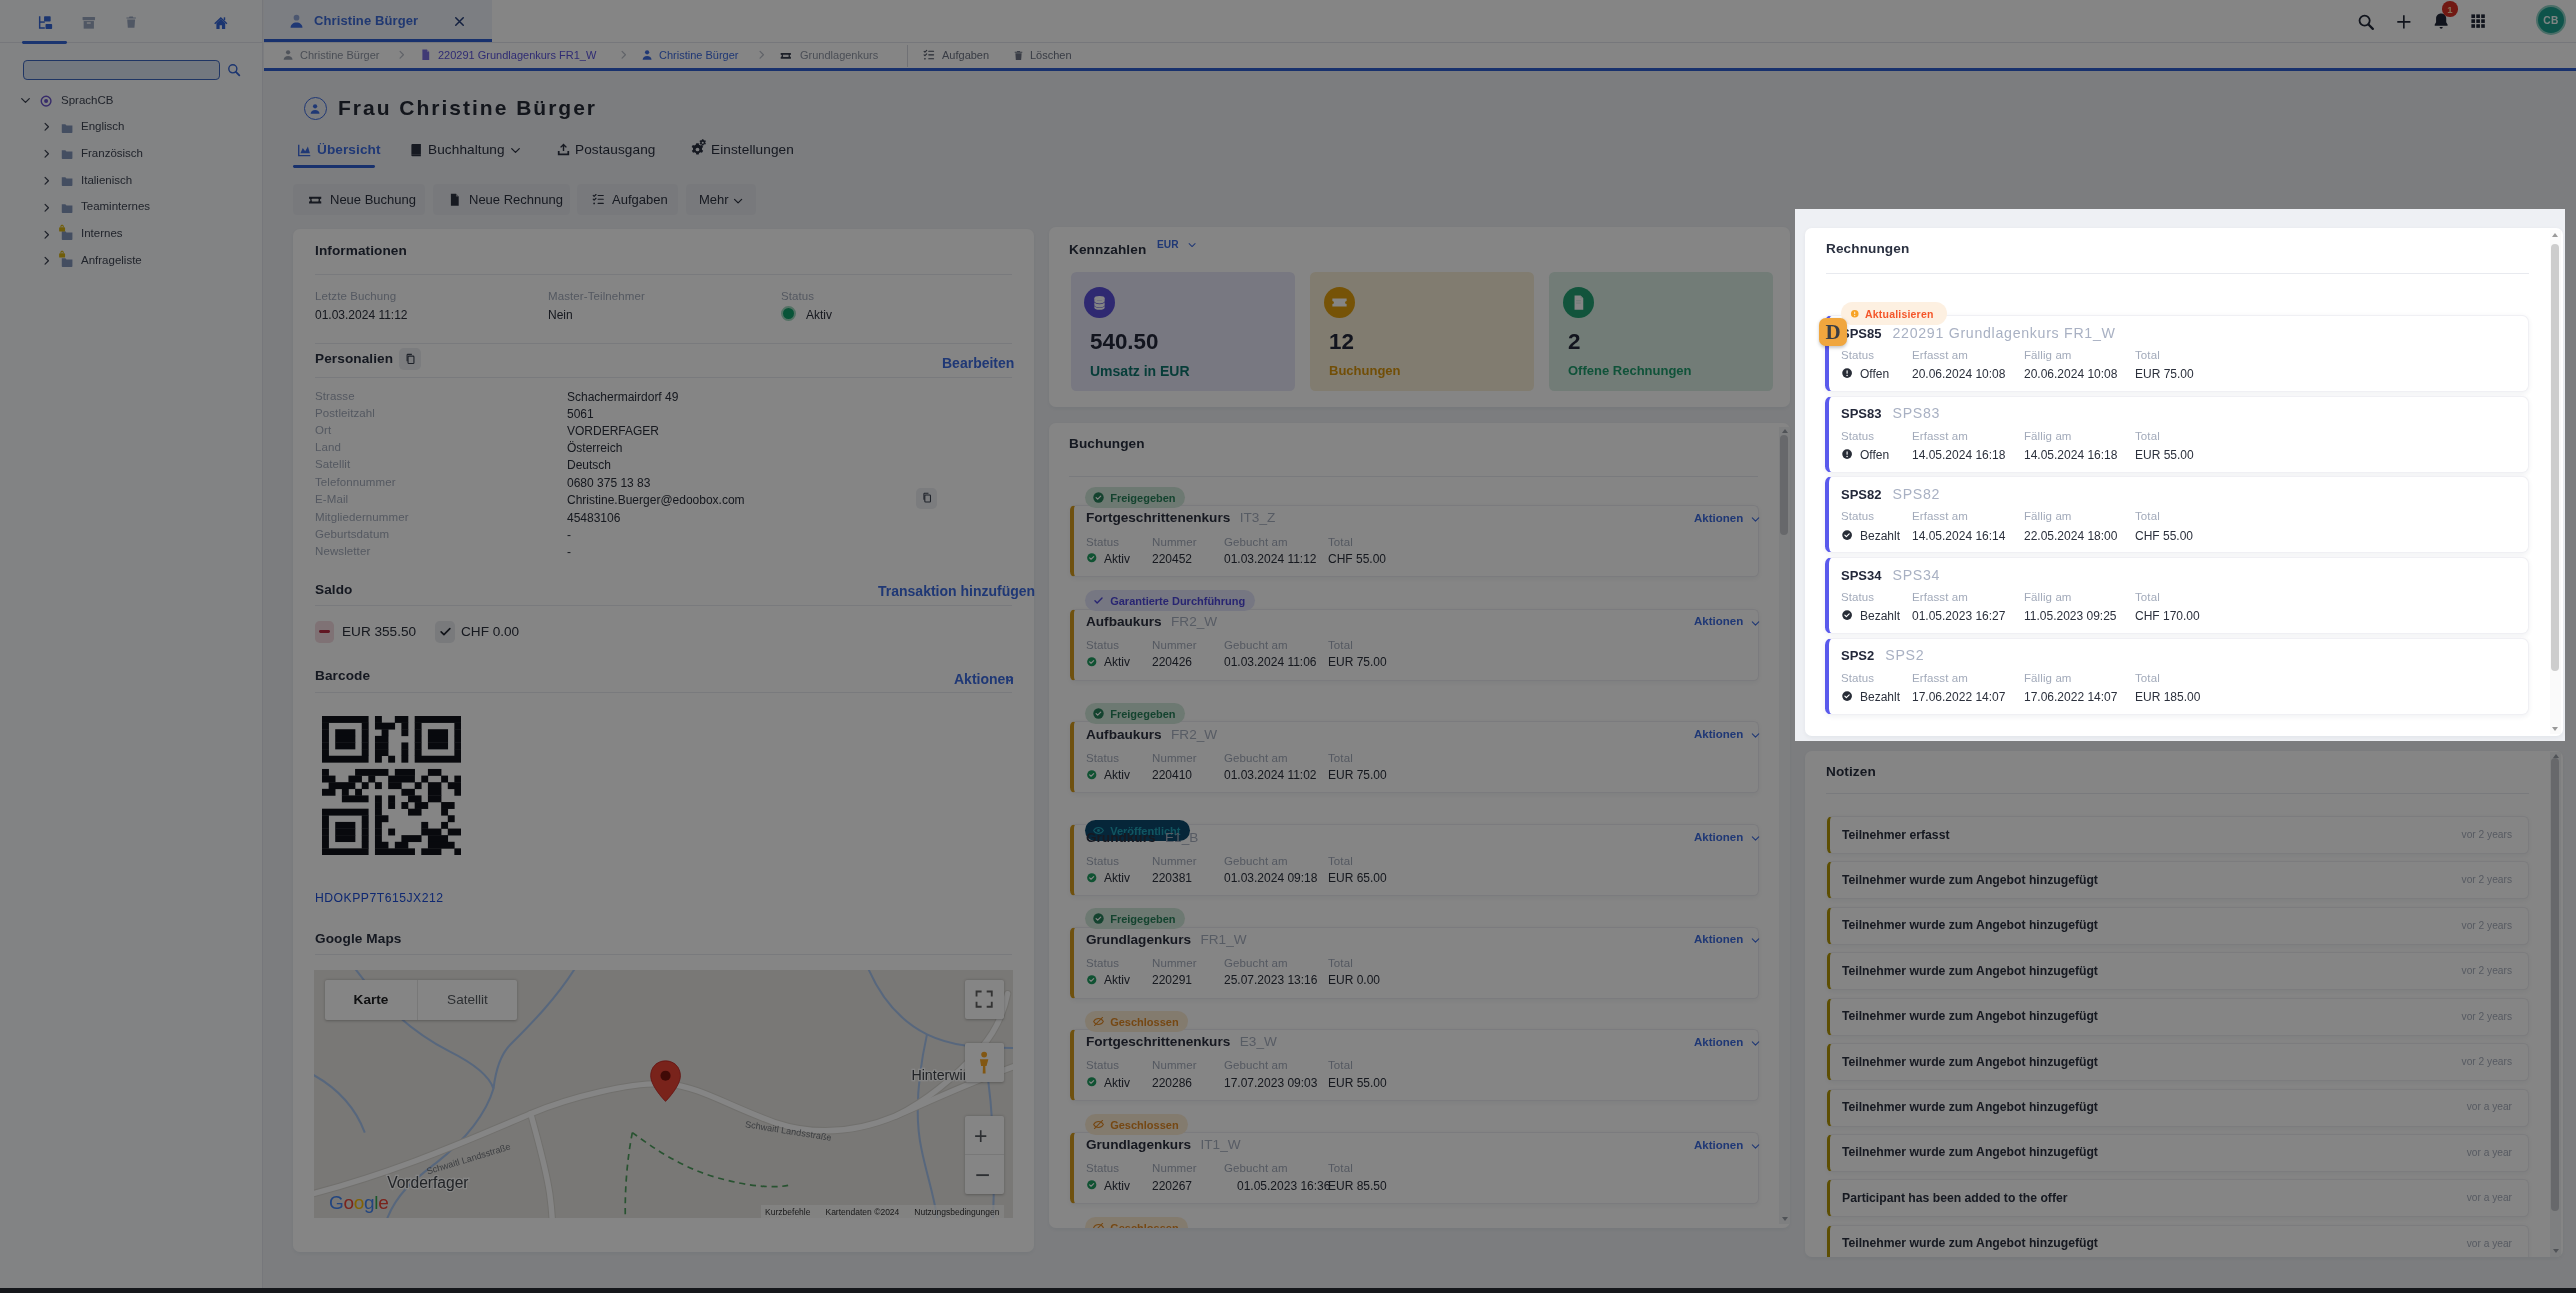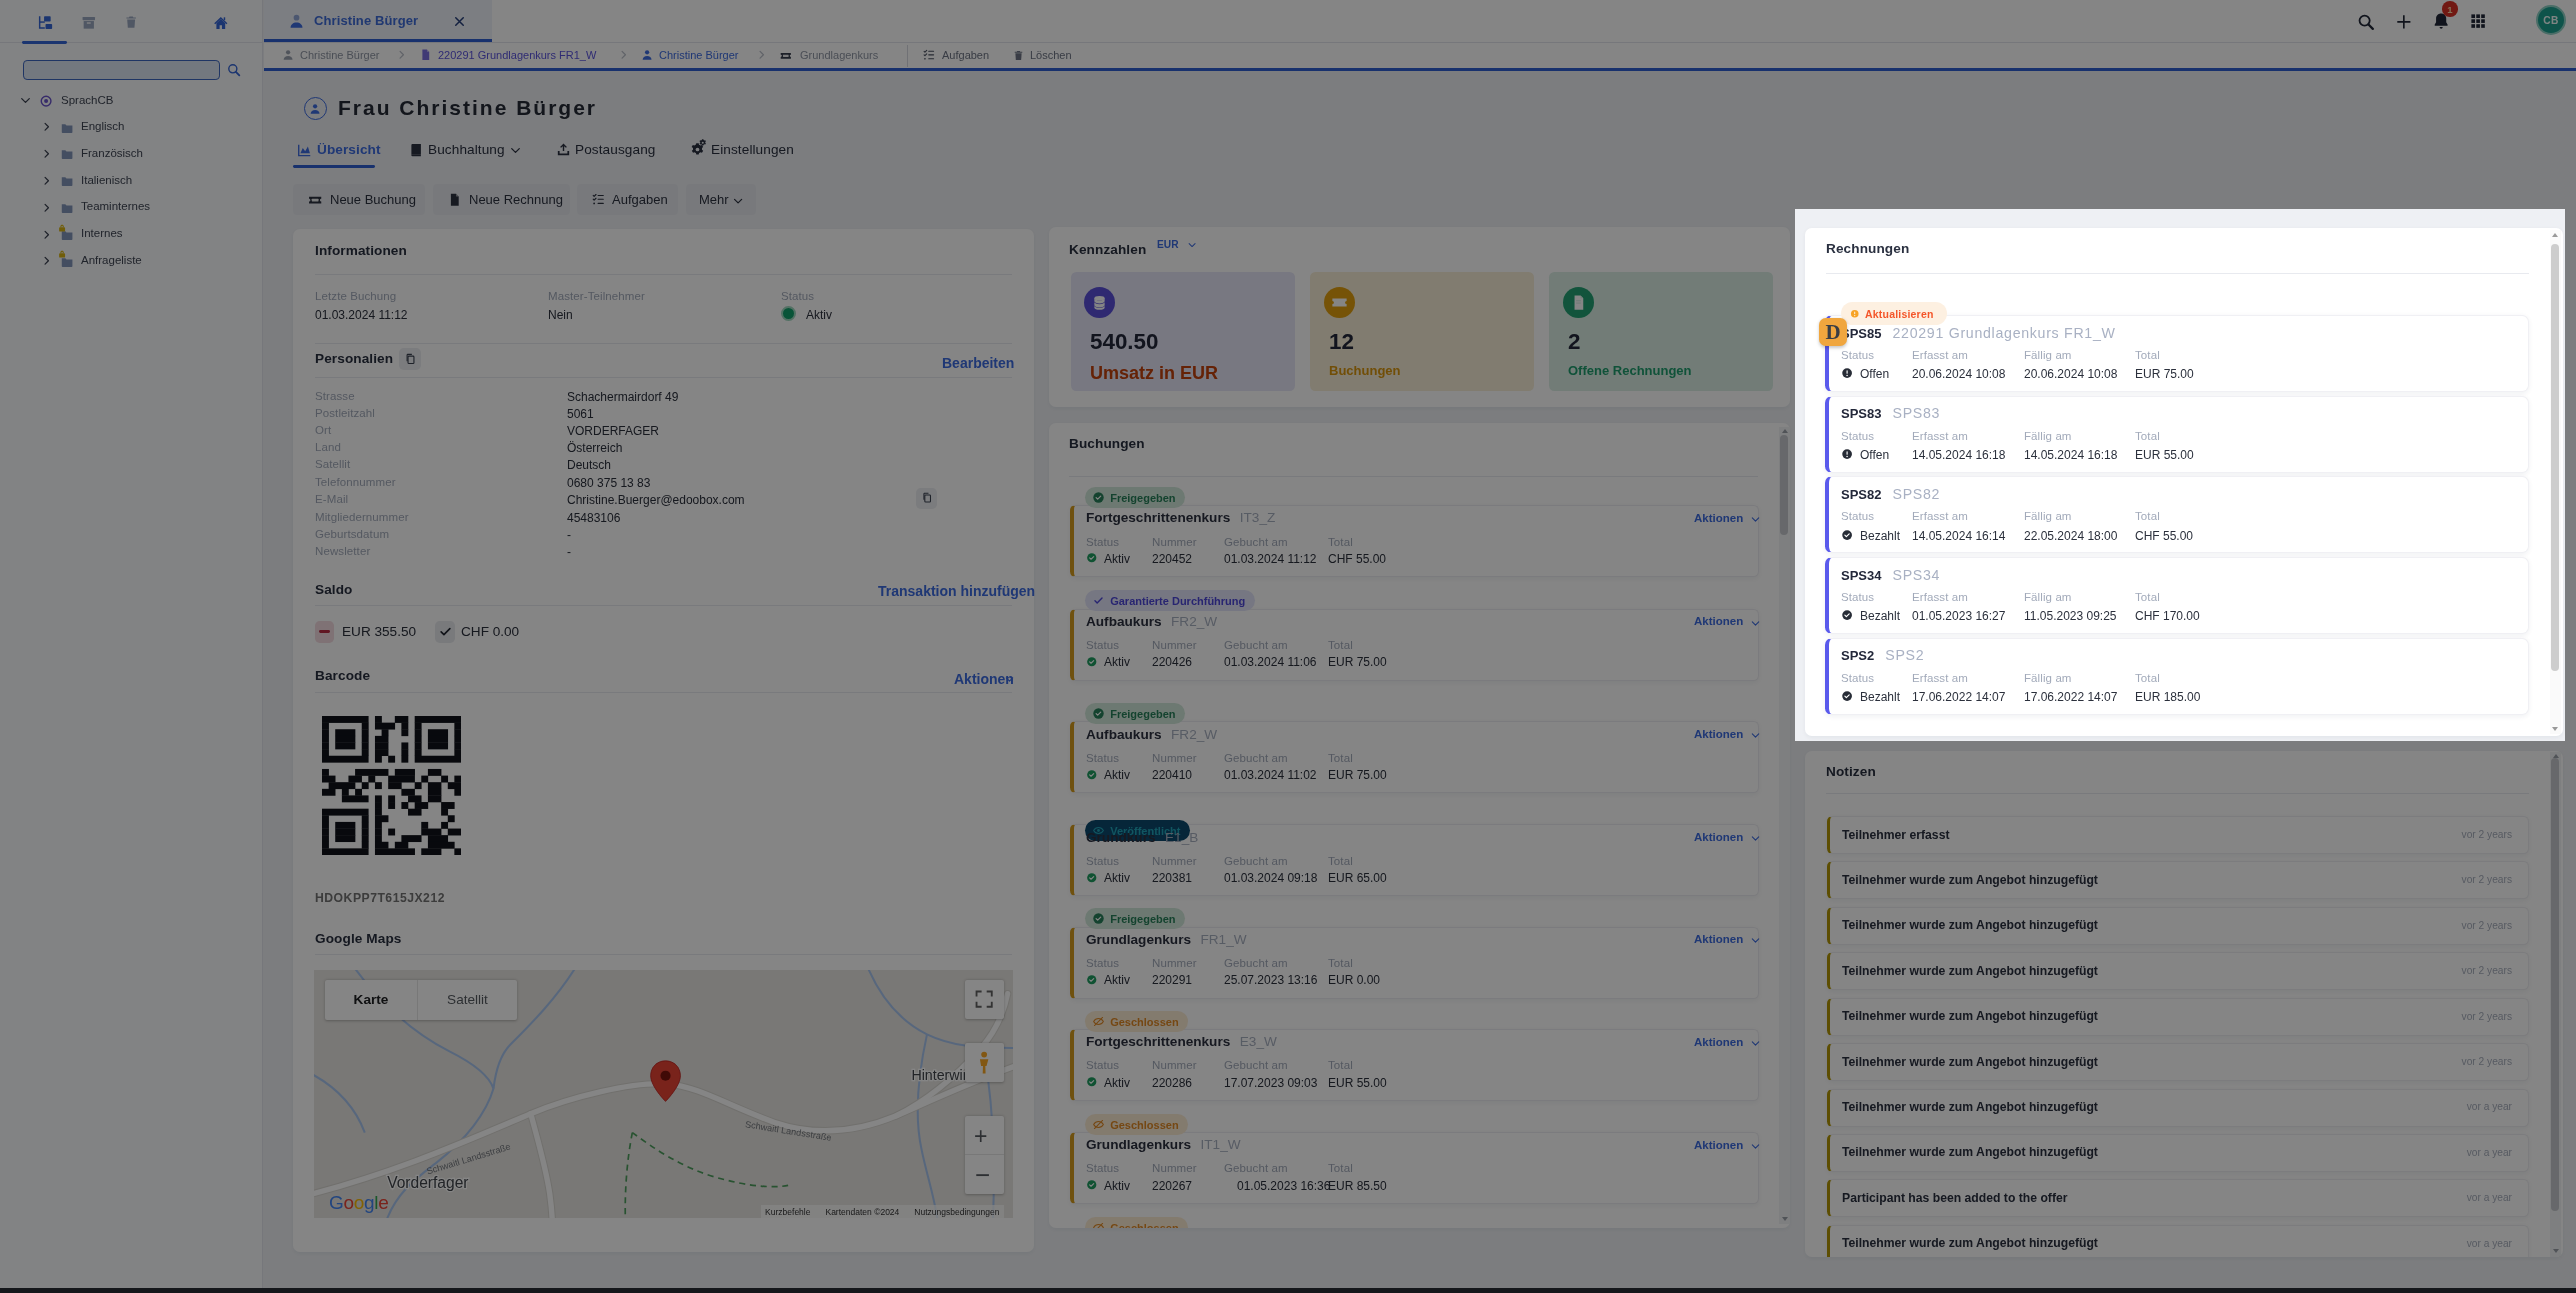--- a/index.html
+++ b/index.html
@@ -420,21 +420,21 @@
     <rect x="0.0" y="185.5" width="10.2" height="10.2" fill="#10131a"></rect>
     <rect x="58.6" y="185.5" width="10.2" height="10.2" fill="#10131a"></rect>
     <rect x="78.1" y="185.5" width="19.9" height="10.2" fill="#10131a"></rect>
     <rect x="107.4" y="185.5" width="19.9" height="10.2" fill="#10131a"></rect>
     <rect x="156.2" y="185.5" width="39.4" height="10.2" fill="#10131a"></rect>
     <rect x="0.0" y="195.2" width="68.7" height="10.2" fill="#10131a"></rect>
     <rect x="78.1" y="195.2" width="59.0" height="10.2" fill="#10131a"></rect>
     <rect x="146.4" y="195.2" width="29.7" height="10.2" fill="#10131a"></rect>
     <rect x="195.2" y="195.2" width="10.2" height="10.2" fill="#10131a"></rect>
   </svg>
-<div class="lbl" style="left:315px;top:891px;font-size:12.2px;font-weight:700;color:#737373;letter-spacing:0.5px">HDOKPP7T615JX212</div>
+<div class="lbl" style="left:315px;top:891px;font-size:12.2px;font-weight:400;color:#1d4ed8;letter-spacing:0.5px">HDOKPP7T615JX212</div>
 <div class="ctitle" style="left:315px;top:931px;">Google Maps</div>
 <div class="divider" style="left:315px;top:954px;width:697px"></div>
 <div class="abs" style="left:314px;top:970px;width:699px;height:248px;overflow:hidden;background:#e8e6e2">
     <svg width="699" height="248" viewBox="0 0 1032 366" style="position:absolute;left:0;top:0">
       <g stroke="#a8c5ef" stroke-width="3" fill="none">
         <path d="M55 -10 C 90 40, 140 90, 200 120 C 240 140, 260 160, 265 175"></path>
         <path d="M390 -10 C 360 40, 320 80, 290 110 C 275 125, 268 150, 265 175"></path>
         <path d="M265 175 C 255 210, 225 250, 180 285 C 150 308, 120 330, 105 375"></path>
         <path d="M815 -10 C 835 40, 865 75, 905 95 C 940 112, 975 115, 1040 115"></path>
         <path d="M905 95 C 893 150, 885 210, 897 265 C 905 305, 918 340, 922 380"></path>
@@ -489,21 +489,21 @@
   </svg>
 <div class="abs" style="left:1071px;top:272px;width:224px;height:119px;background:#e6e6f7;border-radius:5.4px"></div>
 <div class="abs" style="left:1084px;top:287px;width:31px;height:31px;border-radius:50%;background:#5a50d8"></div>
 <svg style="position:absolute;left:1090px;top:293px;" width="19" height="19" viewBox="0 0 24 24">
     <ellipse cx="12" cy="6.5" rx="6.5" ry="2.8" fill="#fff"></ellipse>
     <path d="M5.5 6.5v4c0 1.5 2.9 2.8 6.5 2.8s6.5-1.3 6.5-2.8v-4c0 1.5-2.9 2.8-6.5 2.8S5.5 8 5.5 6.5z" fill="#fff"></path>
     <path d="M5.5 11.5v4c0 1.5 2.9 2.8 6.5 2.8s6.5-1.3 6.5-2.8v-4c0 1.5-2.9 2.8-6.5 2.8s-6.5-1.3-6.5-2.8z" fill="#fff"></path>
     <path d="M5.5 16.2v2.3c0 1.5 2.9 2.8 6.5 2.8s6.5-1.3 6.5-2.8v-2.3c0 1.5-2.9 2.8-6.5 2.8s-6.5-1.3-6.5-2.8z" fill="#fff"></path>
   </svg>
 <div class="abs" style="left:1090px;top:329px;font-size:22.4px;font-weight:700;color:#23283a">540.50</div>
-<div class="abs" style="left:1090px;top:363px;font-size:18px;font-weight:600;color:#c2410c">Umsatz in EUR</div>
+<div class="abs" style="left:1090px;top:363px;font-size:14px;font-weight:600;color:#0f766e">Umsatz in EUR</div>
 <div class="abs" style="left:1310px;top:272px;width:224px;height:119px;background:#f8eed6;border-radius:5.4px"></div>
 <div class="abs" style="left:1324px;top:287px;width:31px;height:31px;border-radius:50%;background:#e2a00e"></div>
 <svg style="position:absolute;left:1330px;top:293px;" width="19" height="19" viewBox="0 0 24 24">
     <path d="M3 7h18v3a2 2 0 0 0 0 4v3H3v-3a2 2 0 0 0 0-4z" fill="#fff"></path>
     <rect x="7" y="10" width="10" height="4" rx="0.6" fill="#fff" opacity="0.9"></rect>
   </svg>
 <div class="abs" style="left:1329px;top:329px;font-size:22.4px;font-weight:700;color:#23283a">12</div>
 <div class="abs" style="left:1329px;top:363px;font-size:13px;font-weight:600;color:#d9960e">Buchungen</div>
 <div class="abs" style="left:1549px;top:272px;width:224px;height:119px;background:#daeee4;border-radius:5.4px"></div>
 <div class="abs" style="left:1563px;top:287px;width:31px;height:31px;border-radius:50%;background:#23a273"></div>

